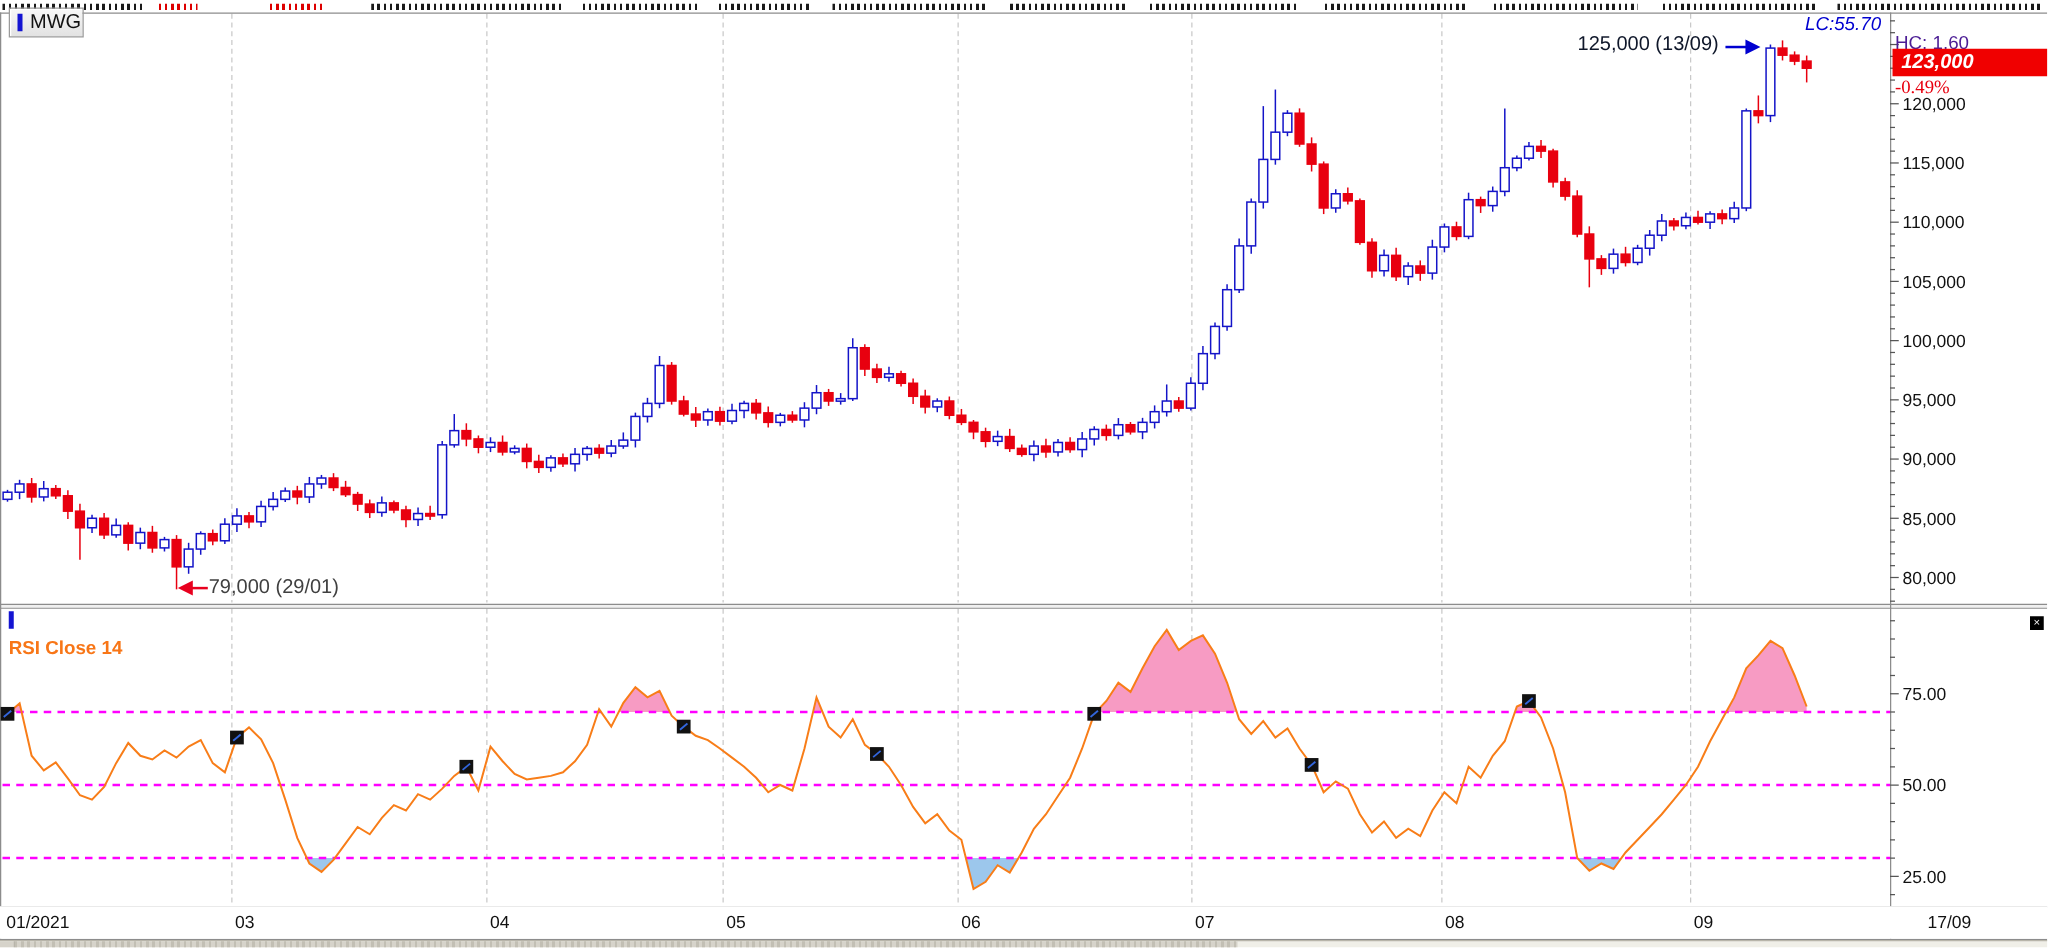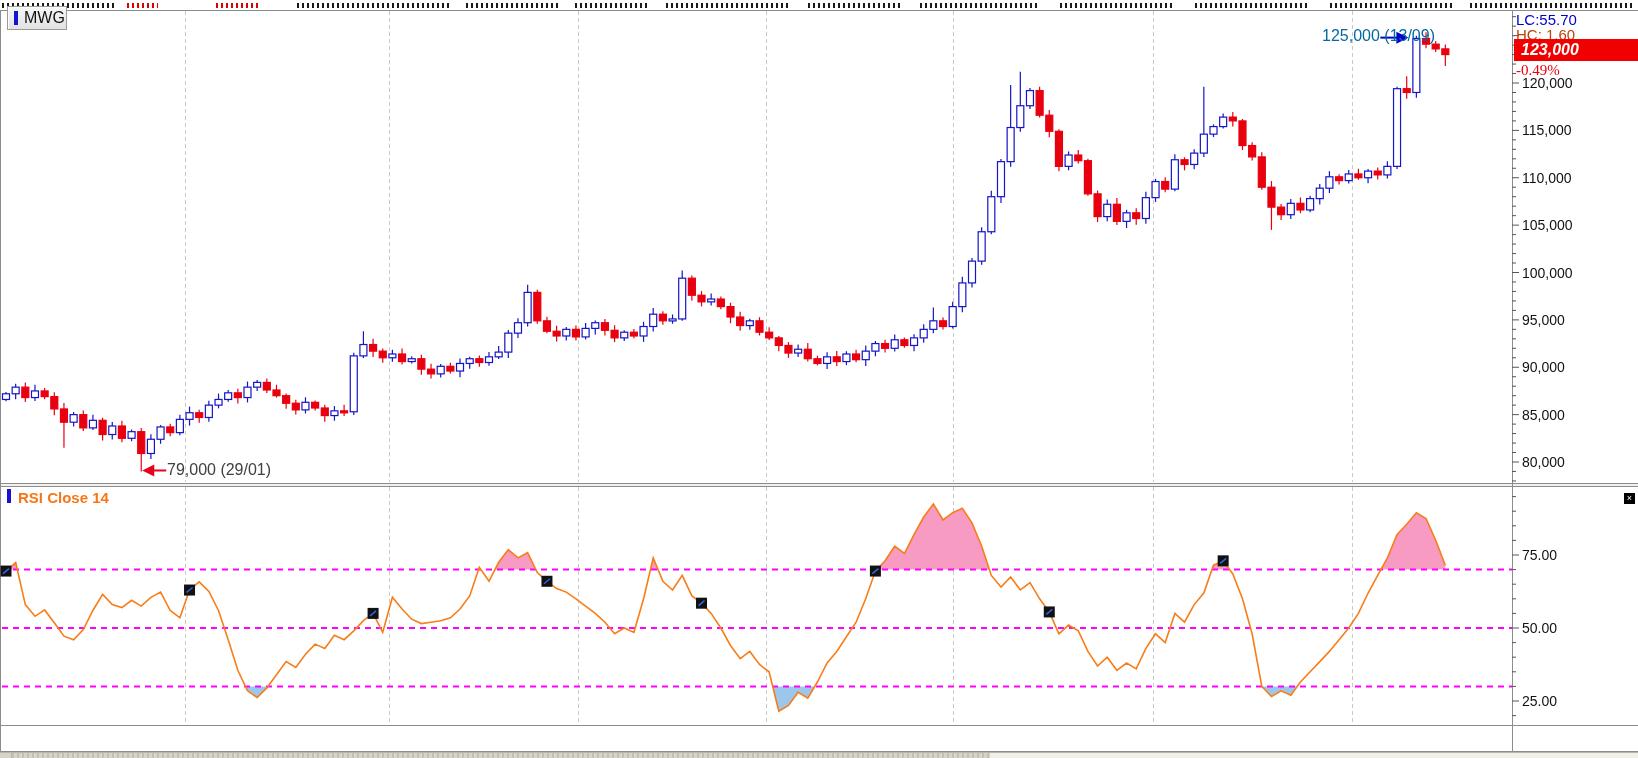--- a/index.html
+++ b/index.html
@@ -6,27 +6,27 @@
   #app{position:relative;width:1638px;height:758px;background:#ffffff;overflow:hidden;
        font-family:"Liberation Sans",sans-serif;}
   #top-strip{position:absolute;left:0;top:0;width:1638px;height:10px;background:#fff;overflow:hidden;}
   .frag{position:absolute;top:3px;height:5px;}
   #chart-svg{position:absolute;left:0;top:0;}
   .overlay{position:absolute;white-space:nowrap;}
   #symbol-badge{left:7px;top:6px;height:20px;padding:1px 1px 1px 6px;background:linear-gradient(#f7f7f7,#e2e2e2);
       border:1px solid #9a9a9a;box-shadow:inset 1px 1px 0 #ffffff;display:flex;align-items:center;gap:6px;
       font-size:16px;color:#111;}
   .vbar{display:inline-block;width:4px;height:14px;background:#1414d2;}
-  #rsi-legend{left:7px;top:489px;display:flex;gap:7px;font-size:15px;font-weight:bold;color:#f87617;}
-  #lc-label{left:1516px;top:11px;font-size:15px;color:#0000d0;}
-  #hc-label{left:1516px;top:26px;font-size:15px;color:#c2410c;}
+  #rsi-legend{left:7px;top:489px;display:flex;gap:7px;font-size:15px;font-weight:bold;color:#f87617;flex-direction:column;}
+  #lc-label{left:1444px;top:11px;font-size:15px;color:#0000d0;font-style:italic;}
+  #hc-label{left:1516px;top:26px;font-size:15px;color:#4c1d95;}
   #price-box{left:1514px;top:39px;width:117px;height:22px;background:#f00000;color:#ffffff;
       font-size:16px;font-weight:600;line-height:22px;padding-left:7px;font-style:italic;}
   #pct-label{left:1516px;top:62px;font-size:15px;color:#e8000f;font-family:Liberation Serif, serif;}
-  #anno-high{left:1200px;top:27px;width:235px;text-align:right;font-size:16px;color:#0369a1;}
+  #anno-high{left:1140px;top:27px;width:235px;text-align:right;font-size:16px;color:#0f172a;}
   #anno-low{left:167px;top:461px;font-size:16px;color:#404040;}
   #rsi-close-icon{left:1624px;top:493px;width:11px;height:11px;background:#000;color:#fff;
       font-size:9px;line-height:11px;text-align:center;cursor:pointer;}
   #date-axis{position:absolute;left:0;top:725px;width:1638px;height:26px;background:#fff;}
   .date-label{position:absolute;top:4px;font-size:14px;color:#111;}
   #scrollbar{position:absolute;left:0;top:752px;width:1638px;height:6px;background:#f0efe8;border-top:1px solid #b8b5aa;}
   #scroll-thumb{position:absolute;left:12px;top:0;width:978px;height:6px;background:#d6d3ca;
       background-image:repeating-linear-gradient(90deg,#c2bfb4 0 2px,transparent 2px 5px);}
   #scroll-btn{position:absolute;left:0;top:0;width:11px;height:6px;background:#d6d3ca;border-right:1px solid #b8b5aa;}
 </style>
@@ -501,18 +501,29 @@
   <div class="overlay" id="lc-label">LC:55.70</div>
   <div class="overlay" id="hc-label">HC: 1.60</div>
   <div class="overlay" id="price-box">123,000</div>
   <div class="overlay" id="pct-label">-0.49%</div>
 
   <div class="overlay" id="anno-high">125,000 (13/09)</div>
   <div class="overlay" id="anno-low">79,000 (29/01)</div>
 
   <div class="overlay" id="rsi-close-icon">×</div>
 
+  <div id="date-axis">
+      <span class="date-label" style="left: 5px;">01/2021</span>
+      <span class="date-label" style="left: 188px;">03</span>
+      <span class="date-label" style="left: 392px;">04</span>
+      <span class="date-label" style="left: 581px;">05</span>
+      <span class="date-label" style="left: 769px;">06</span>
+      <span class="date-label" style="left: 956px;">07</span>
+      <span class="date-label" style="left: 1156px;">08</span>
+      <span class="date-label" style="left: 1355px;">09</span>
+      <span class="date-label" style="left: 1542px;">17/09</span>
+    </div>
 
   <div id="scrollbar">
     <div id="scroll-btn"></div>
     <div id="scroll-thumb"></div>
   </div>
 </div>
 
 </body></html>

